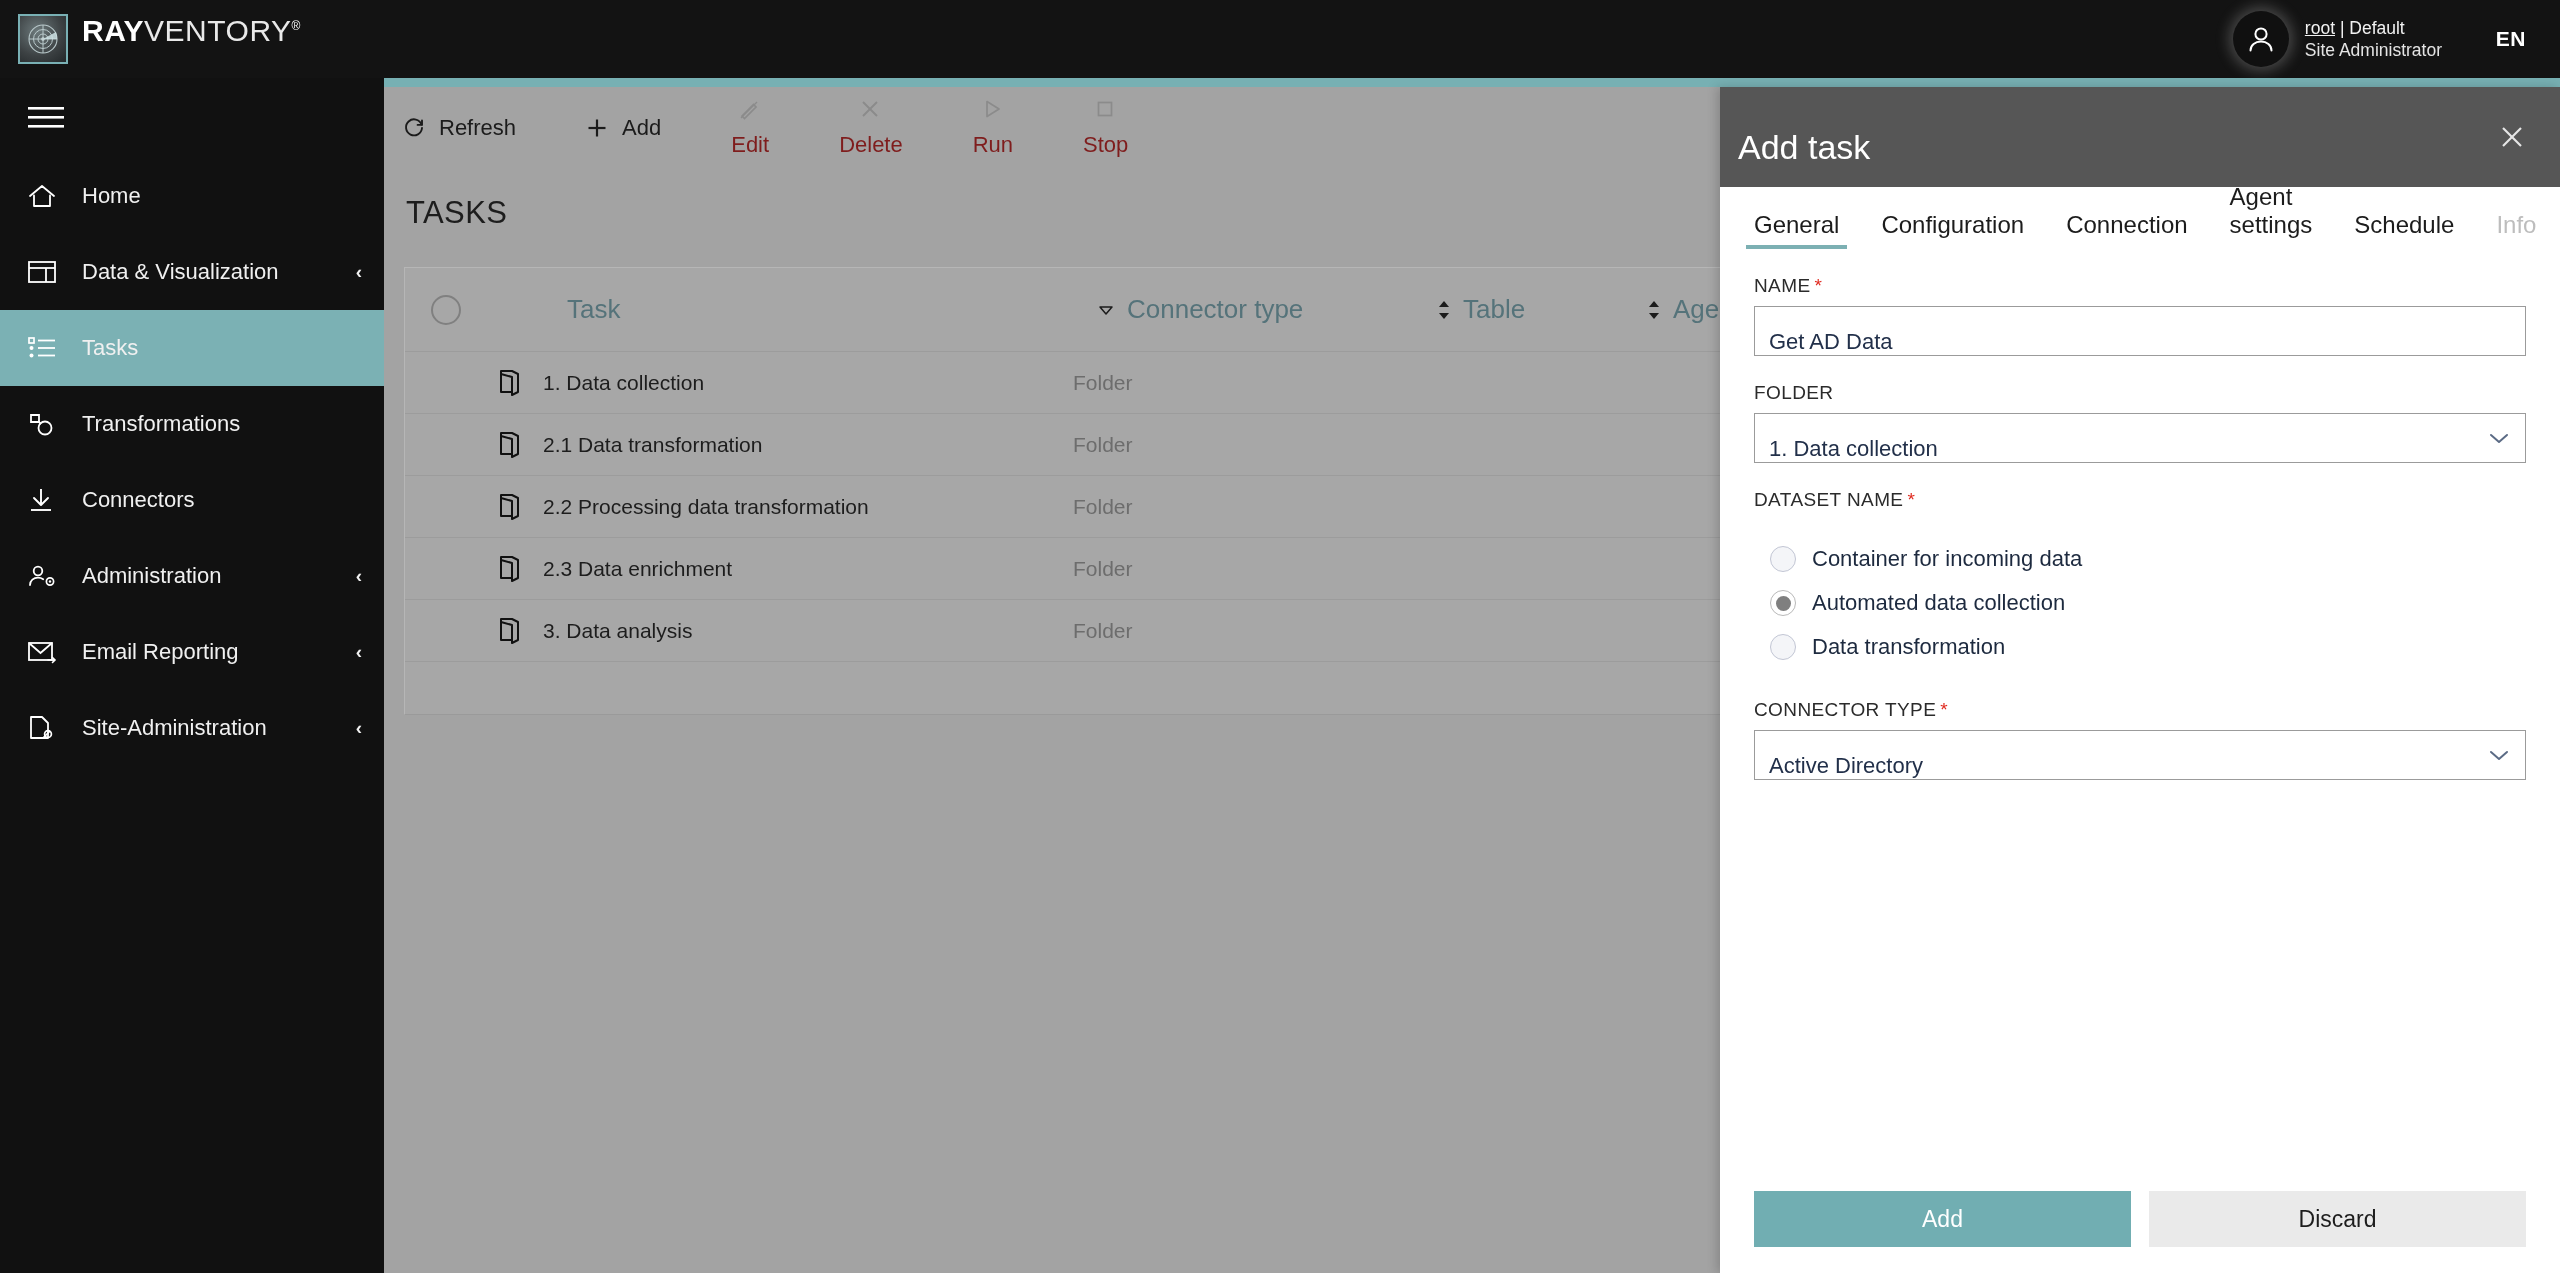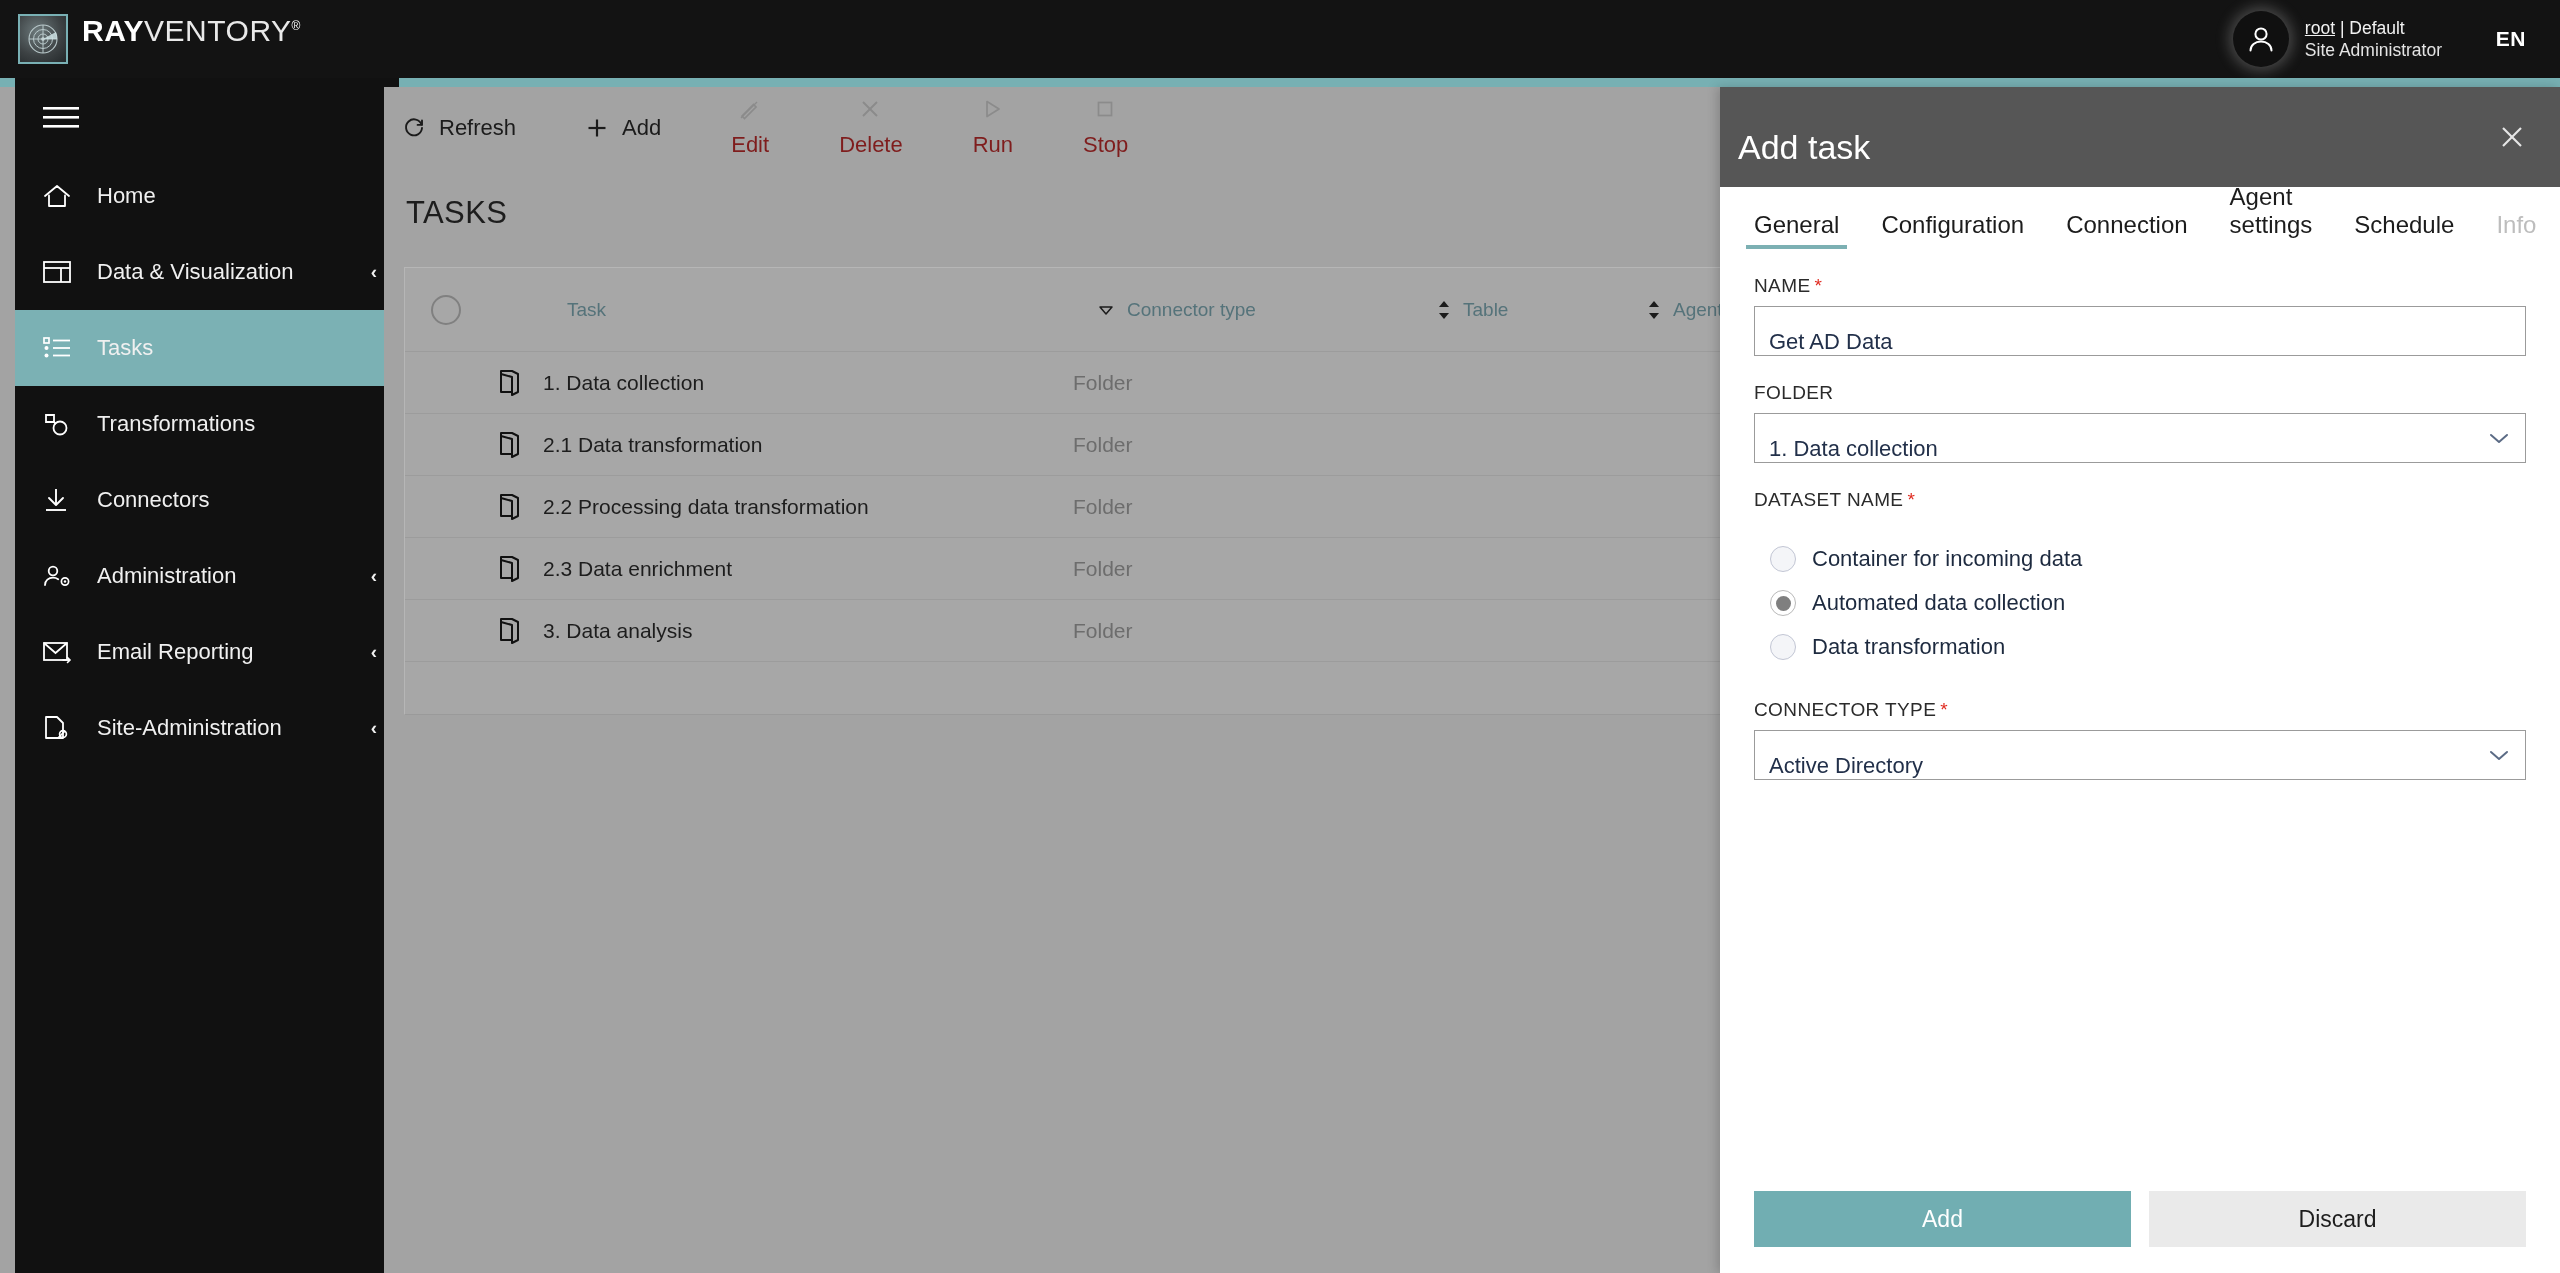--- a/index.html
+++ b/index.html
@@ -43,21 +43,21 @@
     position: absolute; right: 34px; top: 0; height: 78px;
     display: flex; align-items: center; color: #fff;
     font-size: 21px; font-weight: 700; letter-spacing: .5px;
   }
 
   
   .accent { position: absolute; left: 0; top: 78px; width: 2560px; height: 9px; background: #77b0b3; }
 
   
   .sidebar {
-    position: absolute; left: 15px; top: 78px; width: 384px; height: 1195px;
+    position: absolute; left: 0; top: 78px; width: 384px; height: 1195px;
     background: #111111;
   }
   .hamburger {
     height: 80px; display: flex; align-items: center; padding-left: 28px; cursor: pointer;
   }
   .nav-item {
     height: 76px; display: flex; align-items: center; padding: 0 22px 0 28px;
     color: #f0f0f0; font-size: 22px; cursor: pointer; position: relative;
   }
   .nav-item.active { background: #7bb1b4; }
@@ -86,21 +86,21 @@
   .table-card {
     margin: 36px 20px 0 20px; background: #a7a7a7;
     border: 1px solid #b6b6b6; border-bottom-color: #9a9a9a;
     width: 2086px;
   }
   .t-head { display: flex; align-items: center; height: 84px; border-bottom: 1px solid #9c9c9c; }
   .sel-circle {
     width: 30px; height: 30px; border: 2px solid #808080; border-radius: 50%;
     margin-left: 26px; cursor: pointer;
   }
-  .th { color: #55737a; font-size: 19px; display: flex; align-items: center; gap: 12px; }
+  .th { color: #55737a; font-size: 26px; display: flex; align-items: center; gap: 12px; }
   .th .sorticon { display: flex; align-items: center; }
   .col-task   { margin-left: 106px; width: 530px; }
   .col-conn   { width: 340px; }
   .col-table  { width: 210px; }
   .col-agent  { width: 210px; }
 
   .t-row { display: flex; align-items: center; height: 62px; border-bottom: 1px solid #9c9c9c; }
   .t-row:last-child { border-bottom: none; }
   .t-row .cell-icon { width: 92px; display: flex; justify-content: center; margin-left: 60px; }
   .t-row .cell-task { width: 530px; color: #1d1d1d; font-size: 21px; margin-left: -14px; }

